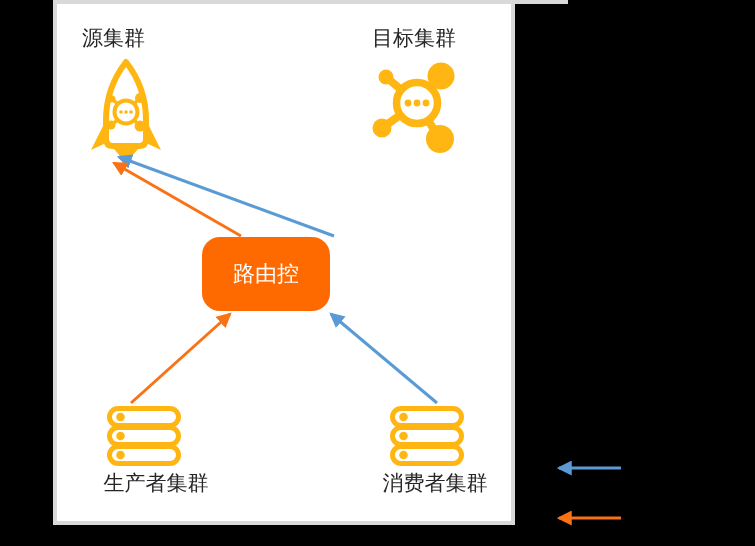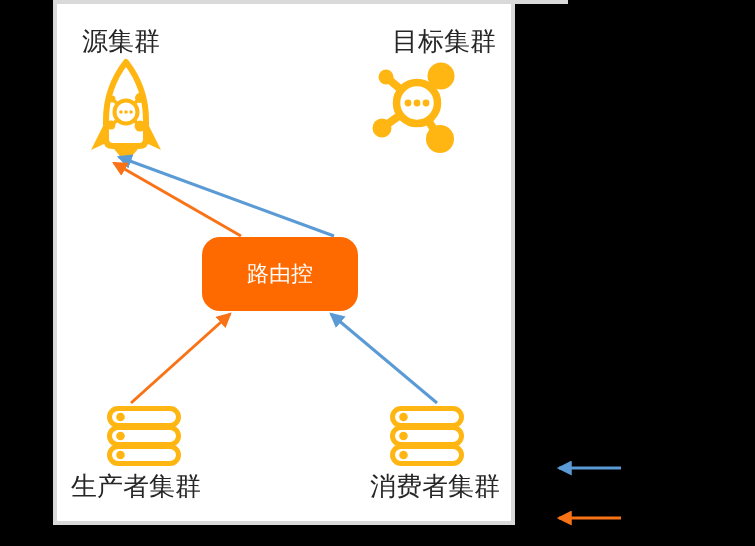--- a/index.html
+++ b/index.html
@@ -12,29 +12,29 @@
     position:absolute;left:53px;top:0;width:462px;height:525px;
     box-sizing:border-box;background:var(--panel-bg,#fff);
     border:4px solid var(--panel-border,#d9d9d9);
   }
   .top-strip{
     position:absolute;left:511px;top:0;width:57px;height:4px;
     background:var(--panel-border,#d9d9d9);
   }
   .label{
     position:absolute;color:var(--label-text,#262626);
-    font-size:26px;white-space:nowrap;
+    font-size:21px;white-space:nowrap;
   }
   .label.centered{transform:translateX(-50%);}
   .src-label{left:82px;top:24px;}
-  .tgt-label{left:392px;top:24px;text-align:right;}
-  .producer-label{left:136px;top:469px;}
+  .tgt-label{left:372px;top:24px;text-align:right;}
+  .producer-label{left:156px;top:469px;}
   .consumer-label{left:427px;top:469px;margin-left:8px;}
   .router{
-    position:absolute;left:202px;top:237px;width:156px;height:74px;
+    position:absolute;left:202px;top:237px;width:128px;height:74px;
     background:var(--router-box-orange,#FF6A00);border-radius:18px;
     display:flex;flex-direction:column;align-items:center;justify-content:center;
     color:var(--router-text,#fff);font-size:22px;line-height:30px;
   }
   .icon-svg{position:absolute;}
   .rocket{left:82px;top:58px;}
   .network{left:370px;top:58px;}
   .servers-producer{left:107px;top:406px;}
   .servers-consumer{left:390px;top:406px;}
   .arrows{position:absolute;left:0;top:0;width:755px;height:546px;pointer-events:none;}

